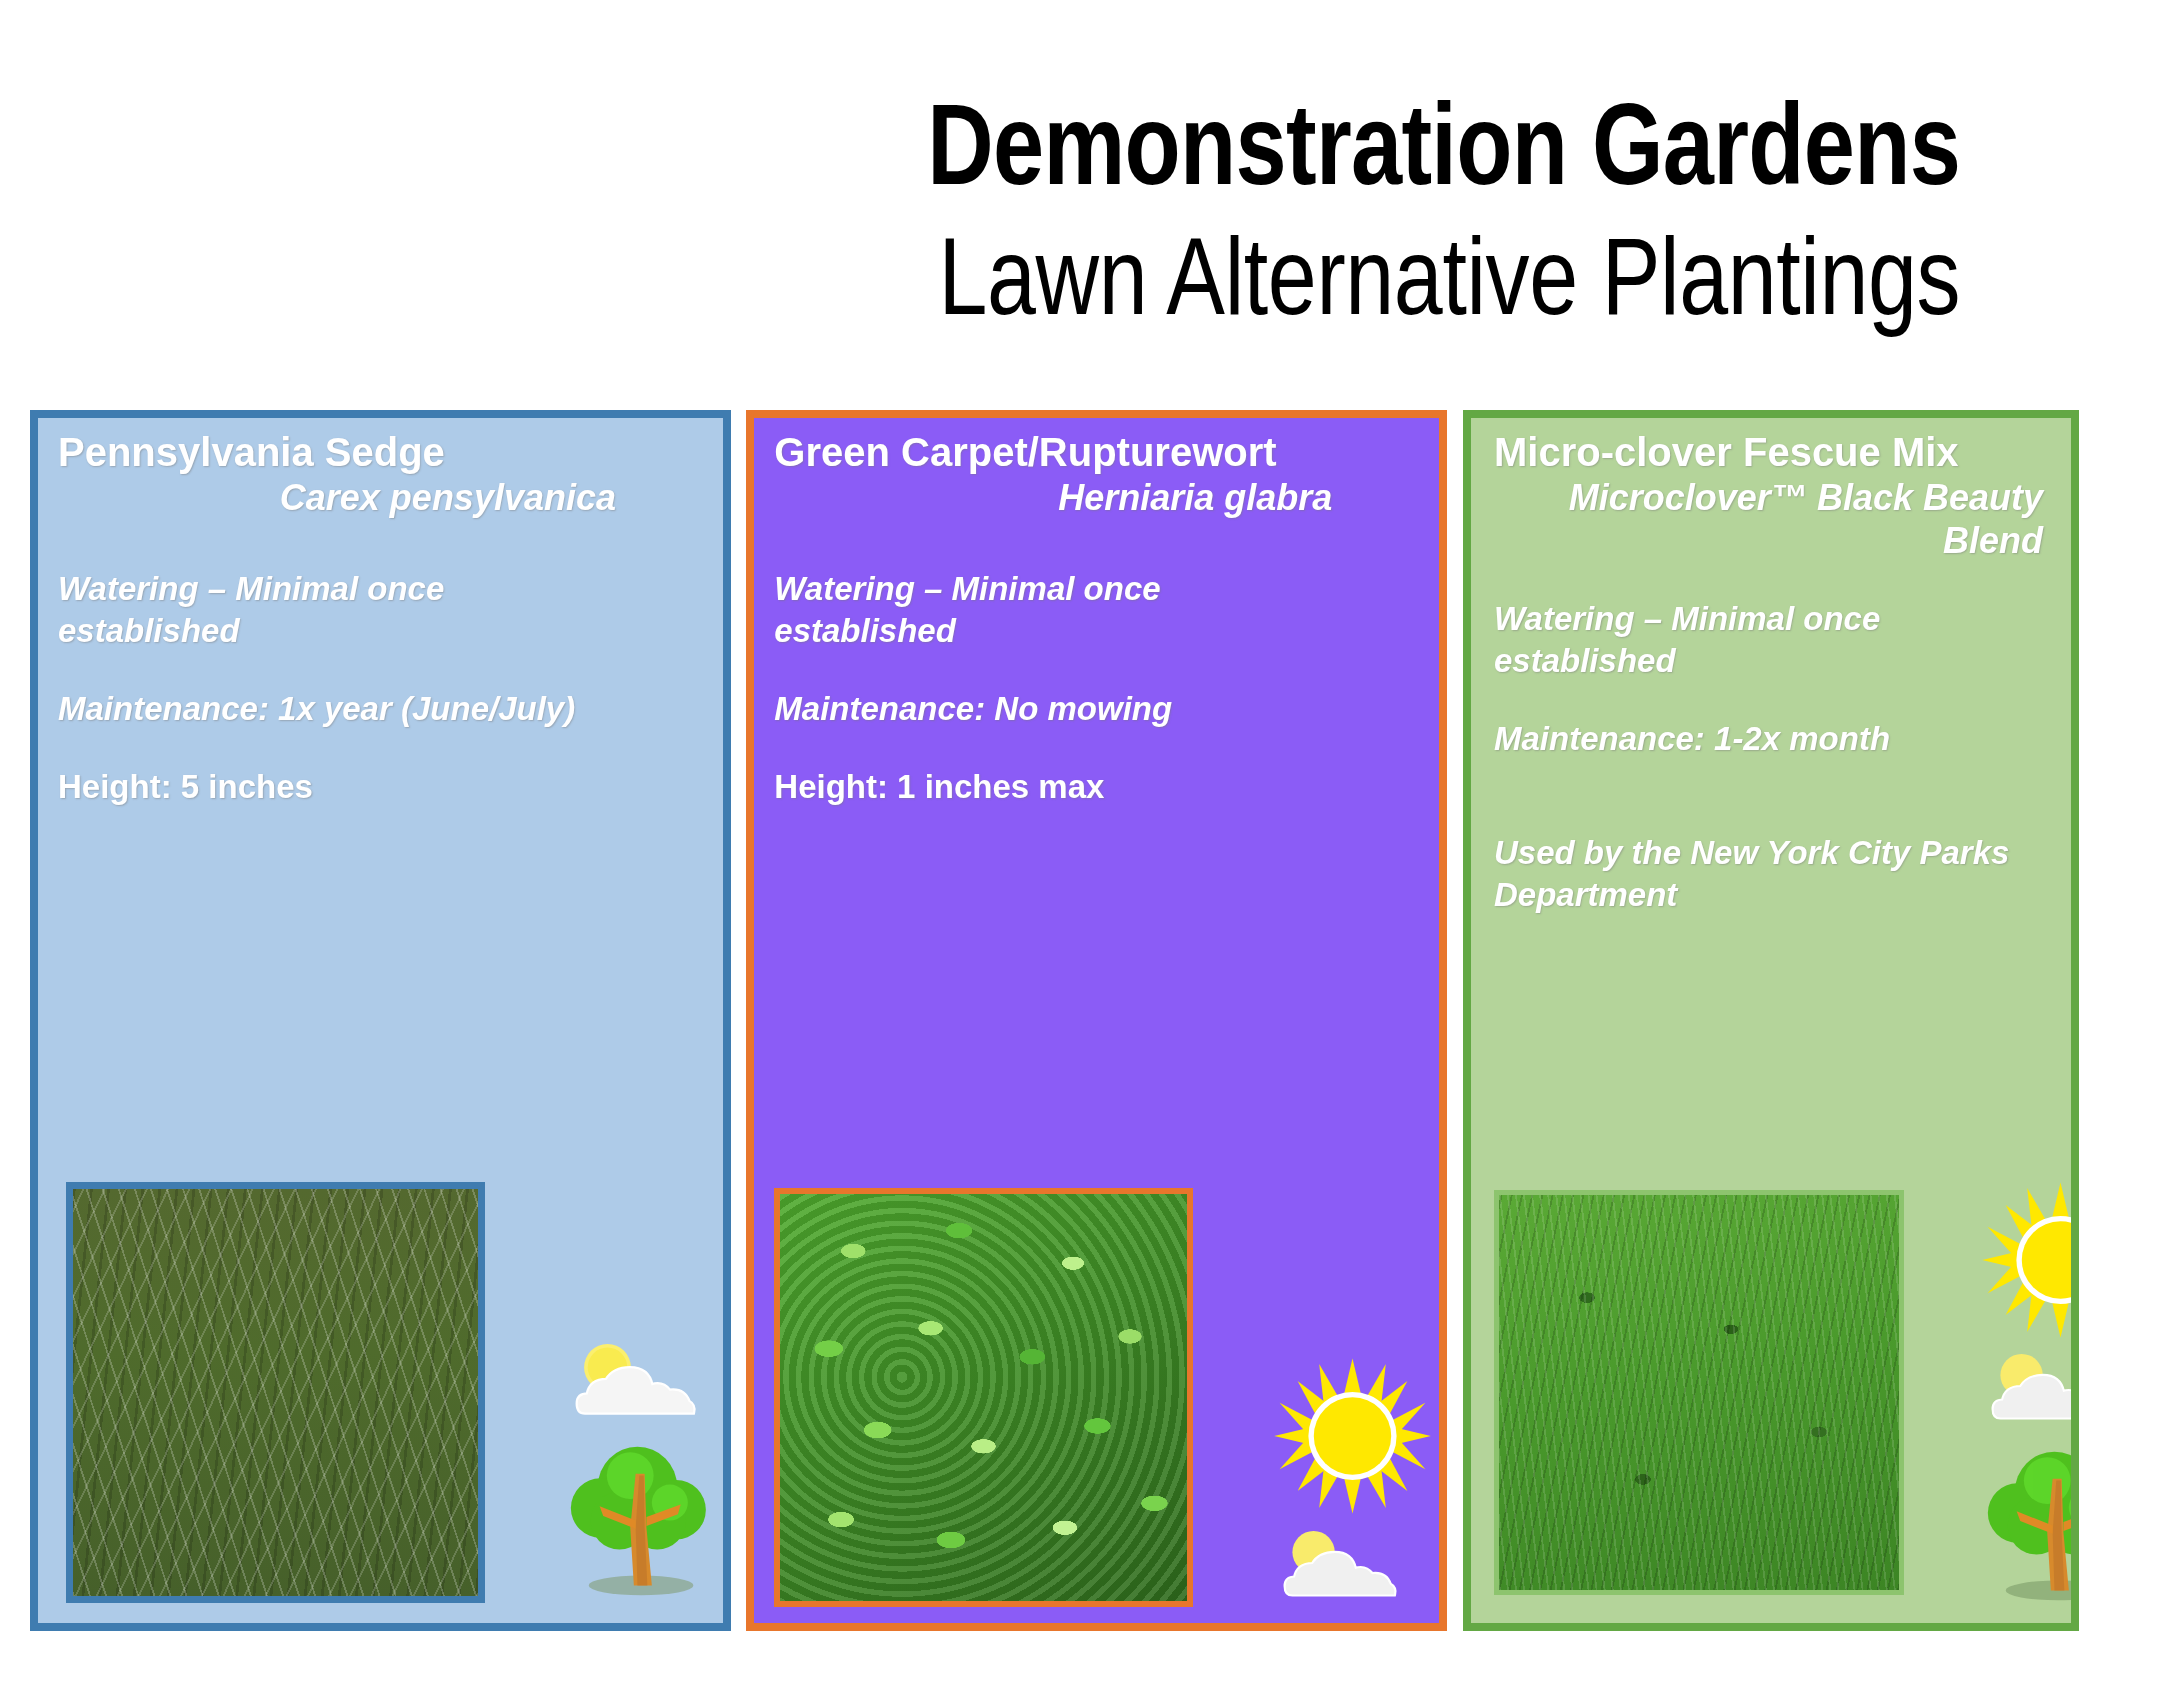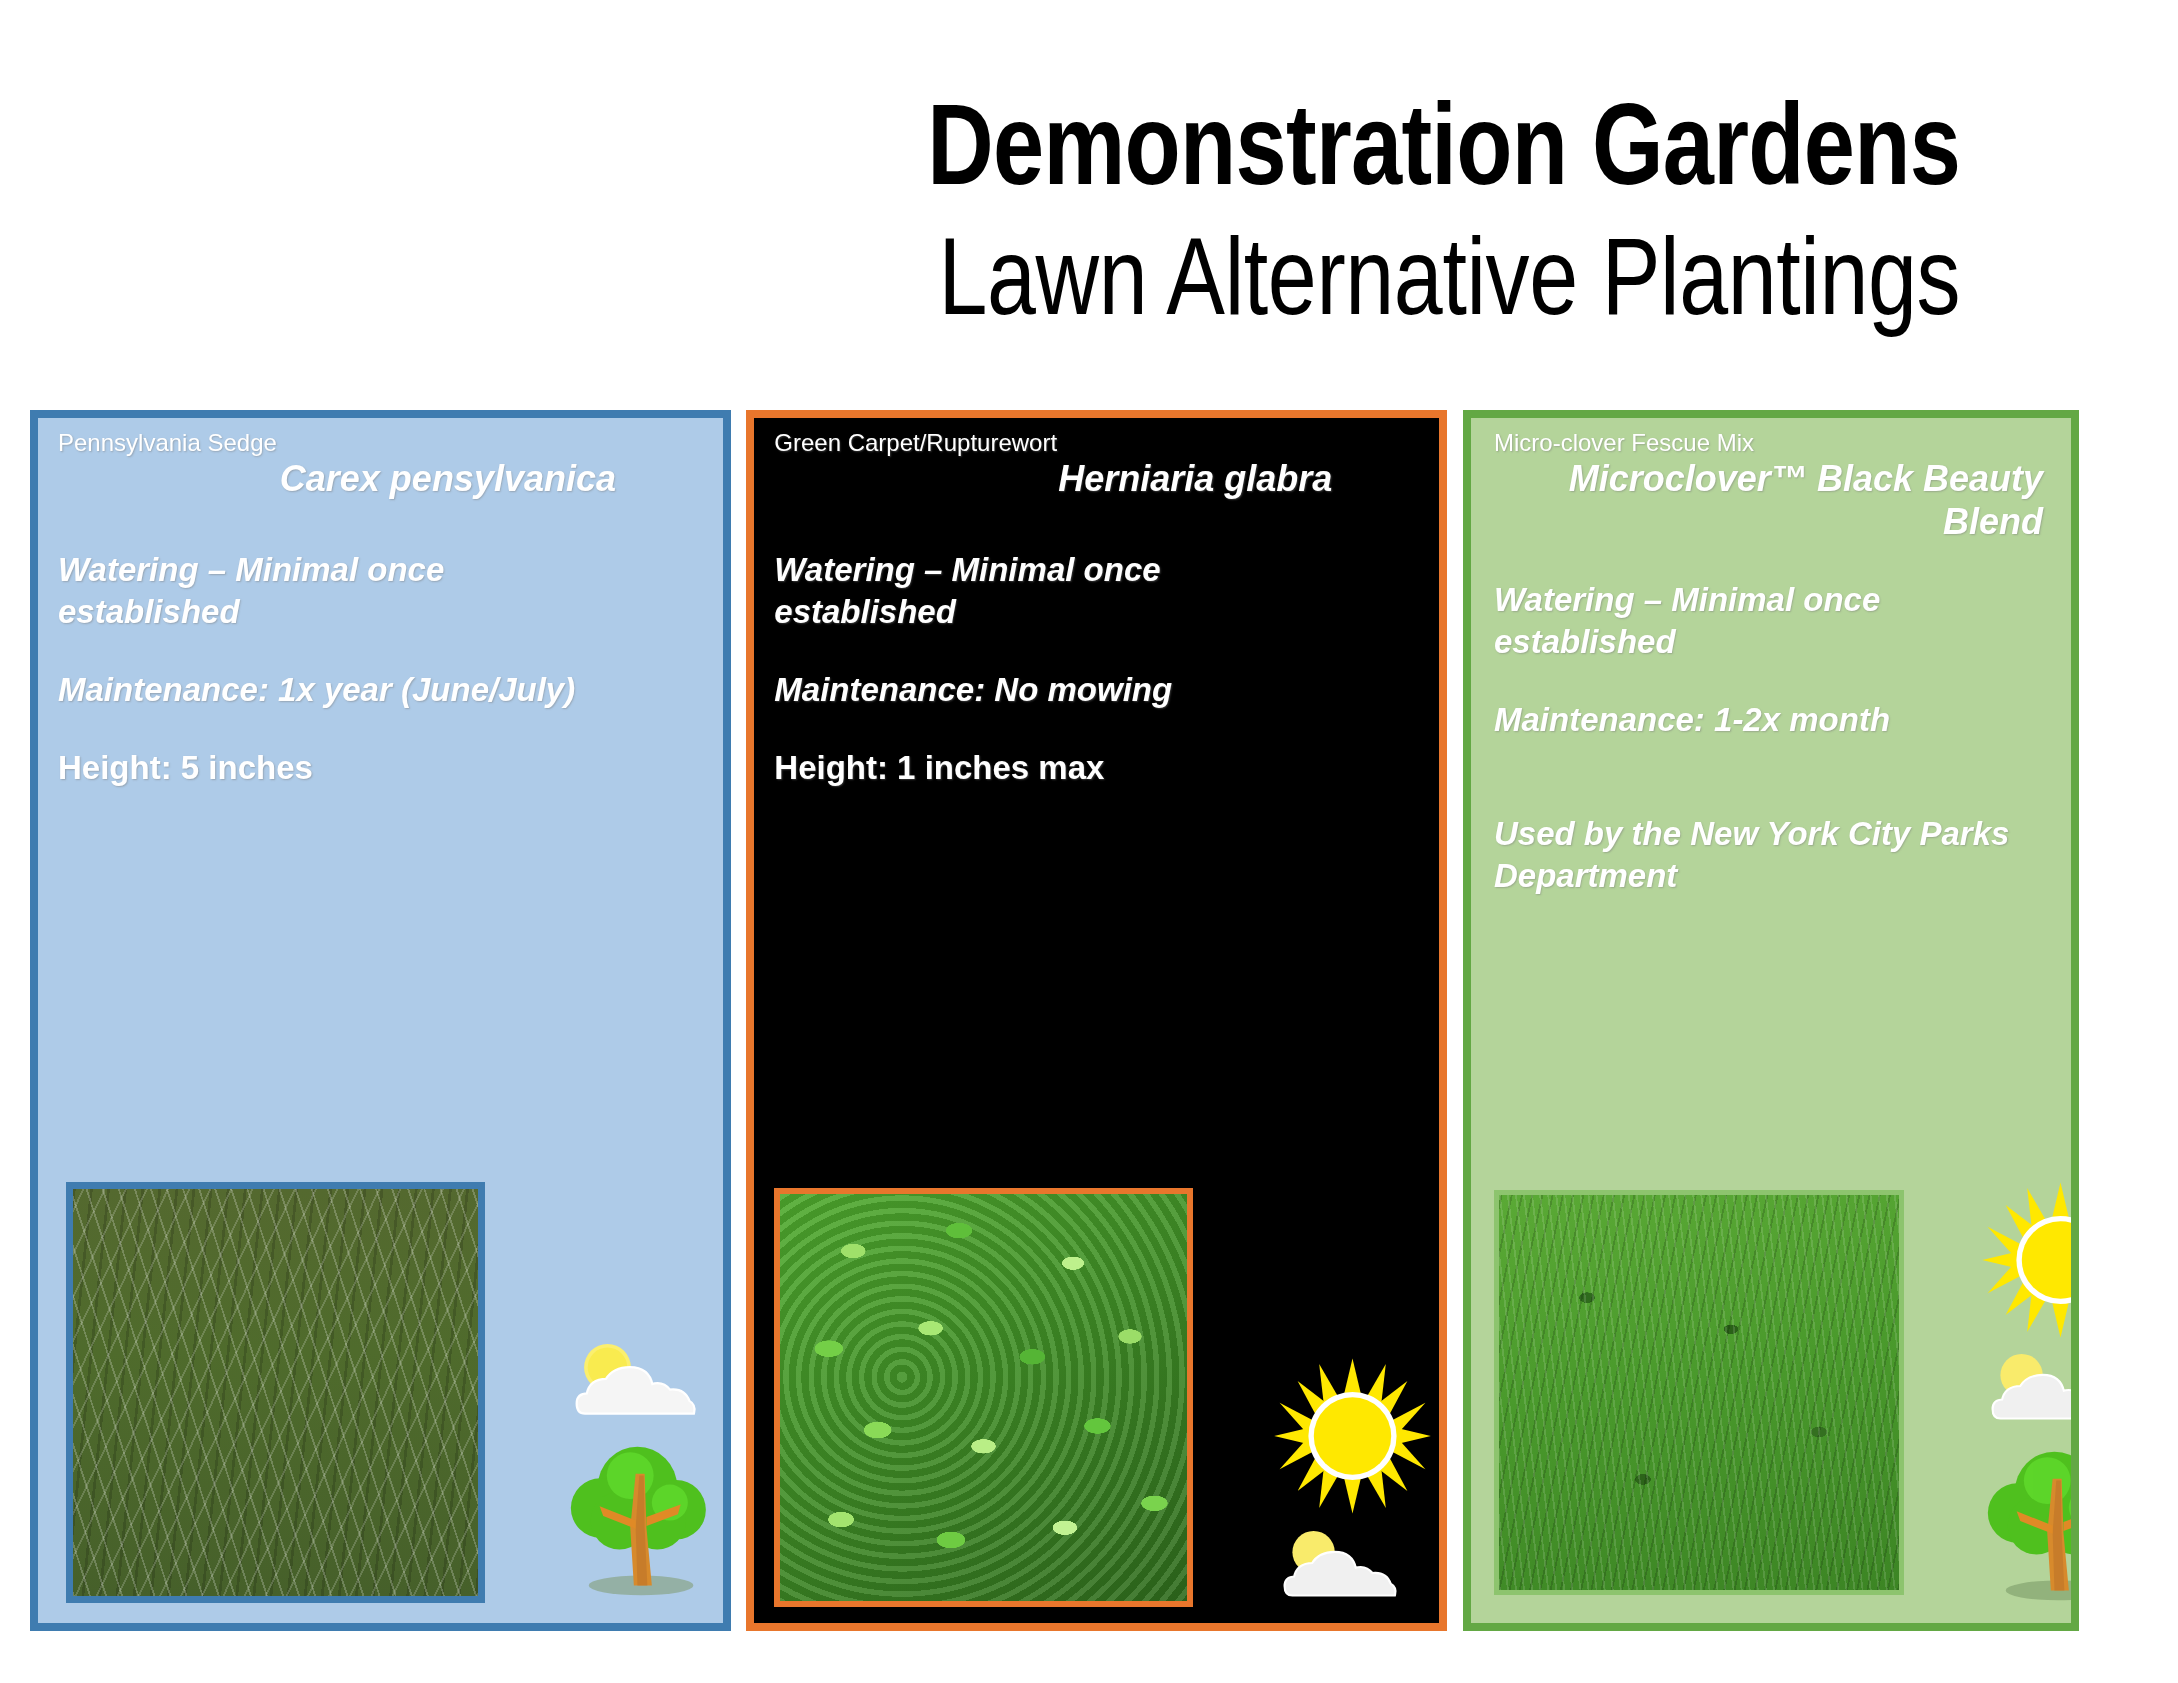--- a/index.html
+++ b/index.html
@@ -44,34 +44,34 @@
     gap:15.3px;
   }
   .panel {
     position:relative;
     box-sizing:border-box;
     border-style:solid;
     border-width:8px;
     overflow:hidden;
   }
   .panel-1 { width:701px; background:#aecbe8; border-color:#3f7cb0; }
-  .panel-2 { width:701px; background:#000000; border-color:#e8762c; }
+  .panel-2 { width:701px; background:#8b5cf6; border-color:#e8762c; }
   .panel-3 { width:616px; background:#b4d49a; border-color:#63a844; }
 
   .panel-text {
     position:absolute;
     left:20px; top:10.8px;
     width:558px;
     color:#ffffff;
   }
   .panel-3 .panel-text { left:23.4px; width:549px; }
 
   .common-name {
-    font-size:24px;
-    font-weight:400;
+    font-size:40px;
+    font-weight:700;
     line-height:1.18;
     letter-spacing:0px;
     text-shadow:0.9px 0.9px 1.8px rgba(120,120,120,0.45);
   }
   .latin-name {
     font-size:36px;
     font-weight:700;
     font-style:italic;
     line-height:1.2;
     text-align:right;

